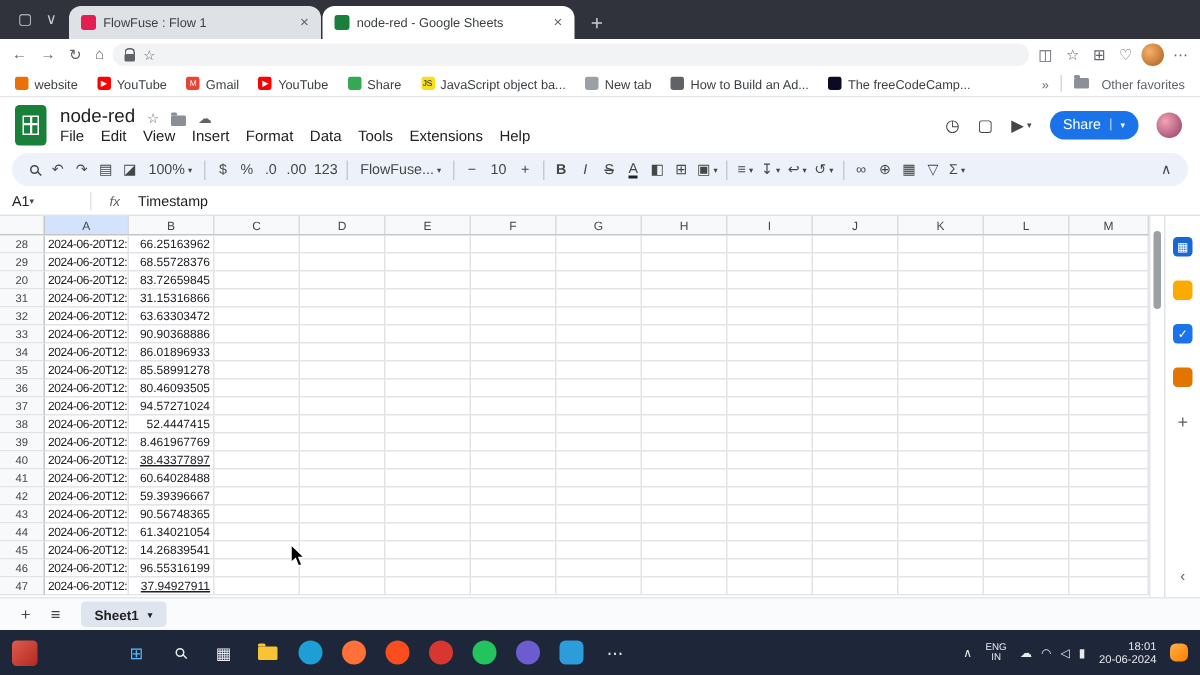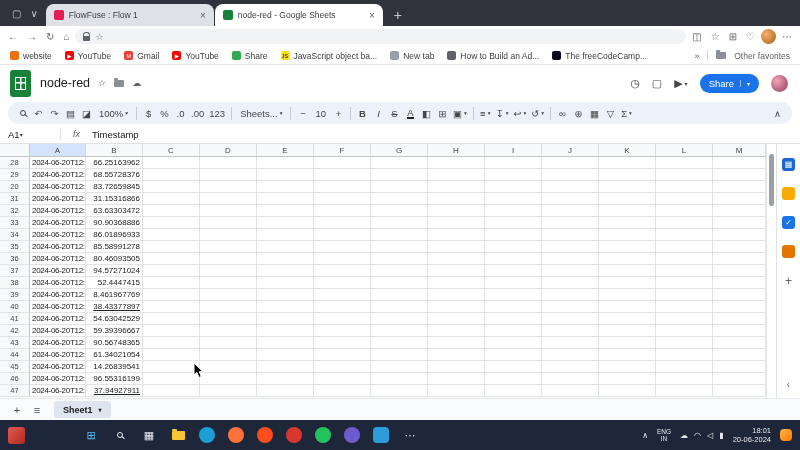--- a/index.html
+++ b/index.html
@@ -38,21 +38,21 @@
   .bm-right{display:flex;gap:8px;align-items:center;color:#5f6368}
   .bm-divider{width:1px;height:11px;background:#d5d8dc}
   .folder-ic{width:10px;height:7px;background:#8a8f98;border-radius:1px;position:relative;display:inline-block}
   .folder-ic:before{content:"";position:absolute;top:-2px;left:0;width:4px;height:2px;background:#8a8f98;border-radius:1px 1px 0 0}
 
   
   .sheethead{height:36px;background:#fff;display:flex;align-items:center;gap:9px;padding:0 12px 0 10px}
   .slogo{width:21px;height:27px;background:#188038;border-radius:3px;display:flex;align-items:center;justify-content:center;flex:none}
   .slogo-grid{width:11px;height:13px;border:1.5px solid #fff;background:linear-gradient(#fff,#fff) center/100% 1.5px no-repeat,linear-gradient(#fff,#fff) center/1.5px 100% no-repeat}
   .stitle-block{display:flex;flex-direction:column;justify-content:center}
-  .stitle-row{display:flex;align-items:center;gap:8px}
+  .stitle-row{display:flex;align-items:flex-end;gap:8px}
   .stitle{font-size:12.5px;color:#202124}
   .ticon{font-size:9px;color:#5f6368}
   .menus{display:flex;gap:11px;font-size:10px;color:#202124;margin-top:2px}
   .menu{cursor:default}
   .shead-right{margin-left:auto;display:flex;align-items:center;gap:12px}
   .hicon{font-size:11px;color:#444746;display:flex;align-items:center;gap:2px}
   .hicon .caret{font-size:6px}
   .share{background:#1a73e8;color:#fff;border-radius:12px;height:19px;display:flex;align-items:center;padding:0 9px;font-size:9.5px;gap:6px}
   .share-caret{border-left:1px solid rgba(255,255,255,.55);padding-left:6px;font-size:6px}
 
@@ -213,20 +213,31 @@
     <div class="slogo">
         <span class="slogo-grid"></span>
       </div>
     <div class="stitle-block">
       <div class="stitle-row">
         <span class="stitle">node-red</span>
         <span class="ticon">☆</span>
         <span class="folder-ic"></span>
         <span class="ticon">☁</span>
       </div>
+      <div class="menus">
+          <span class="menu">File</span>
+          <span class="menu">Edit</span>
+          <span class="menu">View</span>
+          <span class="menu">Insert</span>
+          <span class="menu">Format</span>
+          <span class="menu">Data</span>
+          <span class="menu">Tools</span>
+          <span class="menu">Extensions</span>
+          <span class="menu">Help</span>
+        </div>
     </div>
     <div class="shead-right">
       <span class="hicon">◷</span>
       <span class="hicon">▢</span>
       <span class="hicon">
           <span>▶</span>
           <span class="caret">▾</span>
         </span>
       <div class="share">
         <span>Share</span>
@@ -268,21 +279,21 @@
           <span>.0</span>
         </span>
         <span class="titem">
           <span>.00</span>
         </span>
         <span class="titem">
           <span>123</span>
         </span>
         <span class="tsep"></span>
         <span class="titem twide">
-          <span>Sheets...</span>
+          <span>FlowFuse...</span>
           <span class="caret">▾</span>
         </span>
         <span class="tsep"></span>
         <span class="titem">
           <span>−</span>
         </span>
         <span class="titem twide">
           <span>10</span>
         </span>
         <span class="titem">
@@ -583,21 +594,21 @@
           <div class="gcell" style="width: 57px;"></div>
           <div class="gcell" style="width: 57px;"></div>
           <div class="gcell" style="width: 57px;"></div>
           <div class="gcell" style="width: 57px;"></div>
           <div class="gcell" style="width: 57px;"></div>
           <div class="gcell" style="width: 53px;"></div>
         </div>
         <div class="grow">
           <div class="gutter">41</div>
           <div class="gcell ts" style="width: 56px;">2024-06-20T12:</div>
-          <div class="gcell num" style="width: 57px;">54.63042529</div>
+          <div class="gcell num" style="width: 57px;">60.64028488</div>
           <div class="gcell" style="width: 57px;"></div>
           <div class="gcell" style="width: 57px;"></div>
           <div class="gcell" style="width: 57px;"></div>
           <div class="gcell" style="width: 57px;"></div>
           <div class="gcell" style="width: 57px;"></div>
           <div class="gcell" style="width: 57px;"></div>
           <div class="gcell" style="width: 57px;"></div>
           <div class="gcell" style="width: 57px;"></div>
           <div class="gcell" style="width: 57px;"></div>
           <div class="gcell" style="width: 57px;"></div>

